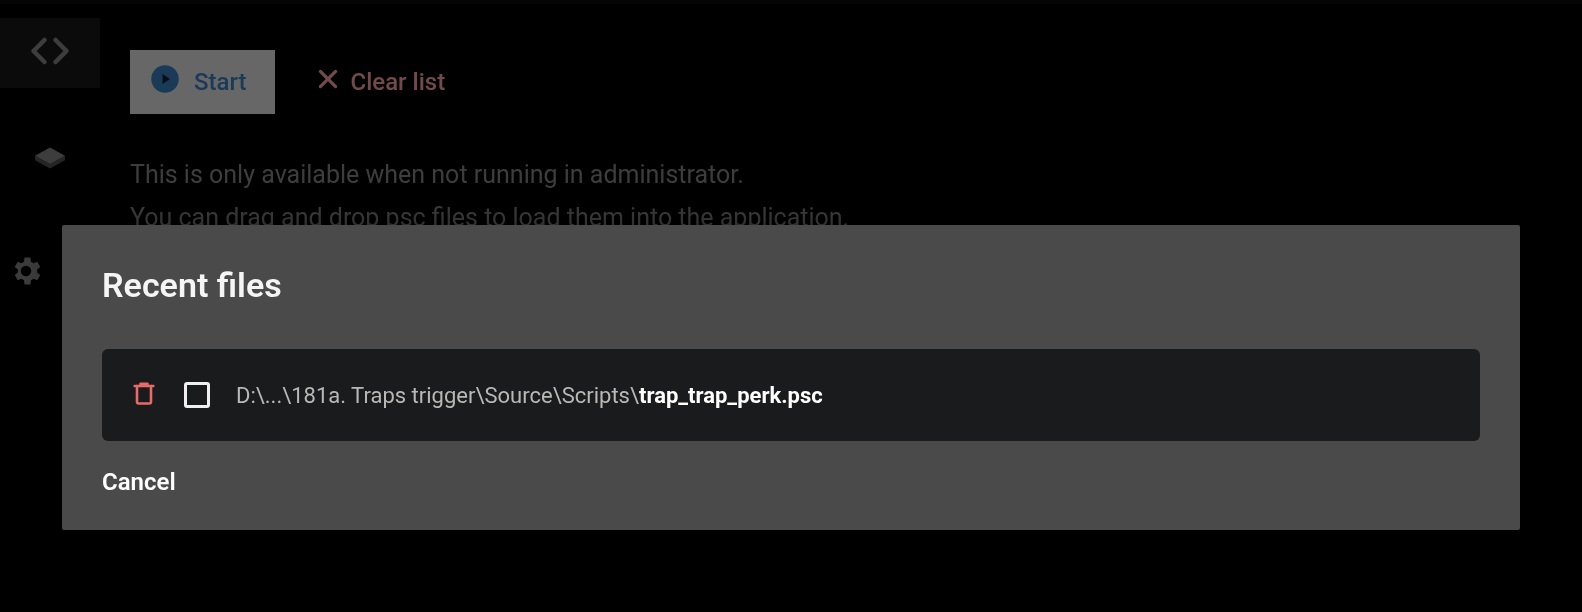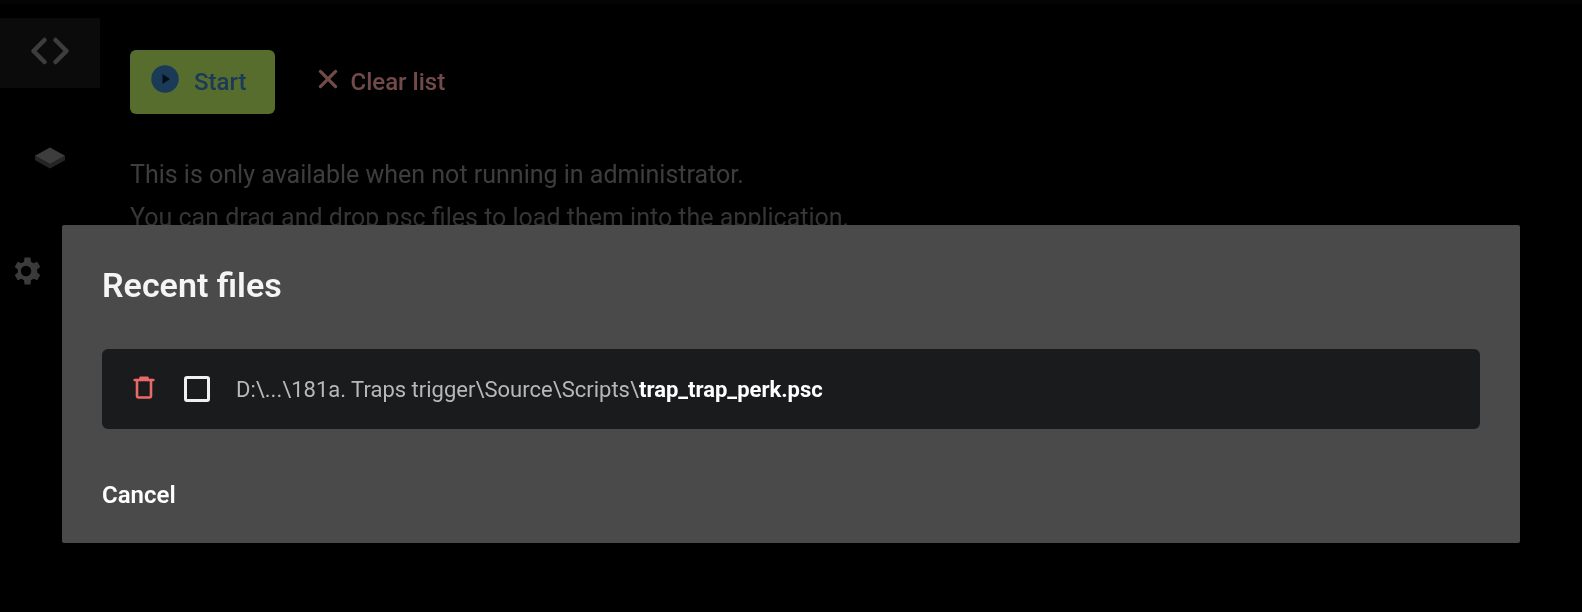--- a/index.html
+++ b/index.html
@@ -69,22 +69,22 @@
   .toolbar {
     display: flex;
     align-items: center;
     gap: 30px;
     margin-bottom: 40px;
   }
   .btn-start {
     display: inline-flex;
     align-items: center;
     gap: 14px;
-    background: #bef264;
-    border-radius: 6px;
+    background: #e5e5e5;
+    border-radius: 0;
     padding: 14px 28px 14px 20px;
     color: #3b82c4;
     font-size: 24px;
     font-weight: 500;
   }
   .btn-start svg {
     width: 30px;
     height: 30px;
   }
   .btn-clear {
@@ -125,21 +125,21 @@
   }
   .dialog-title {
     color: #f5f5f5;
     font-size: 34px;
     font-weight: 600;
     margin-bottom: 44px;
   }
   .file-row {
     background: #1a1b1d;
     border-radius: 6px;
-    height: 80px;
+    height: 92px;
     display: flex;
     align-items: center;
     padding: 0 28px;
     gap: 26px;
   }
   .trash-icon {
     color: #ea6a6a;
     display: flex;
     align-items: center;
     justify-content: center;
@@ -161,21 +161,21 @@
     white-space: nowrap;
   }
   .path .fname {
     color: #fff;
     font-weight: 700;
   }
   .dialog-actions {
     display: flex;
     justify-content: space-between;
     gap: 48px;
-    margin-top: 52px;
+    margin-top: 27px;
     padding-right: 6px;
     padding-bottom: 10px;
   }
   .dialog-btn {
     font-size: 24px;
     font-weight: 600;
   }
   .dialog-btn.cancel {
     color: #fff;
   }

